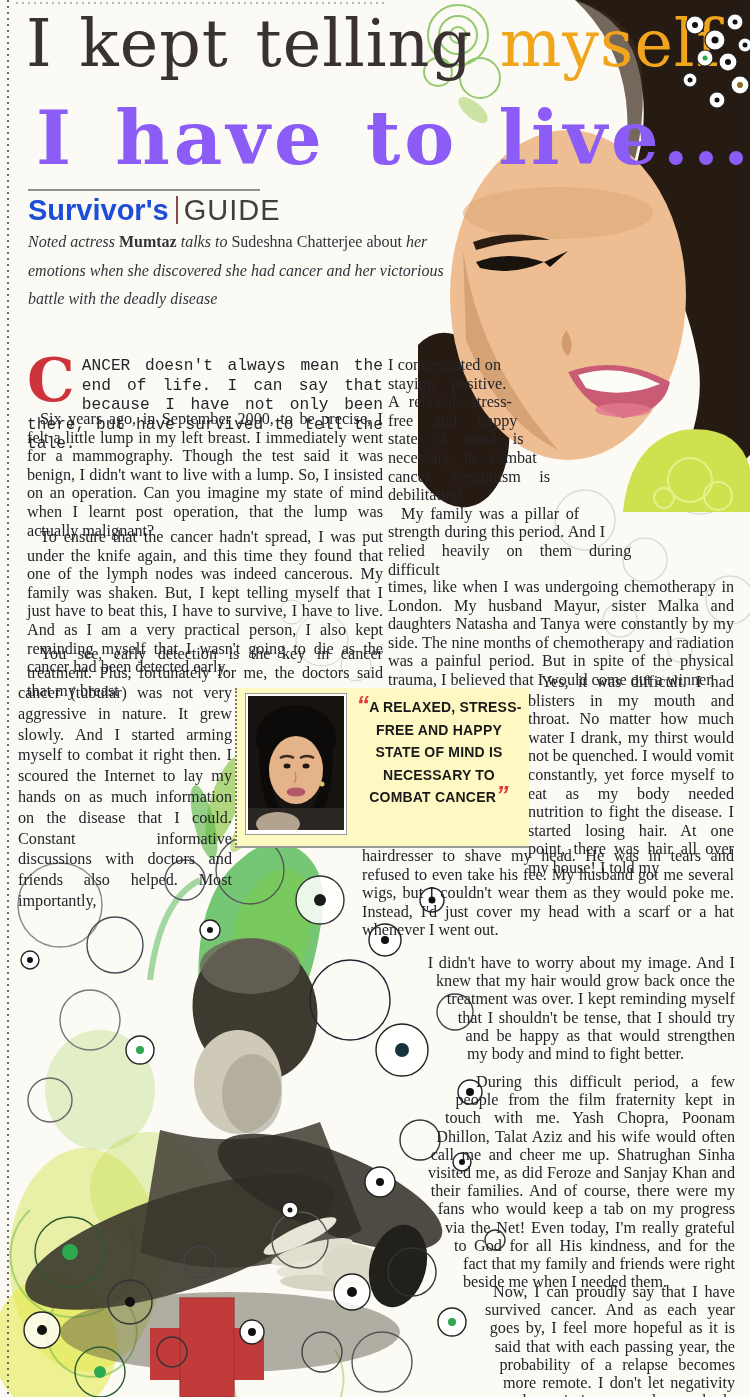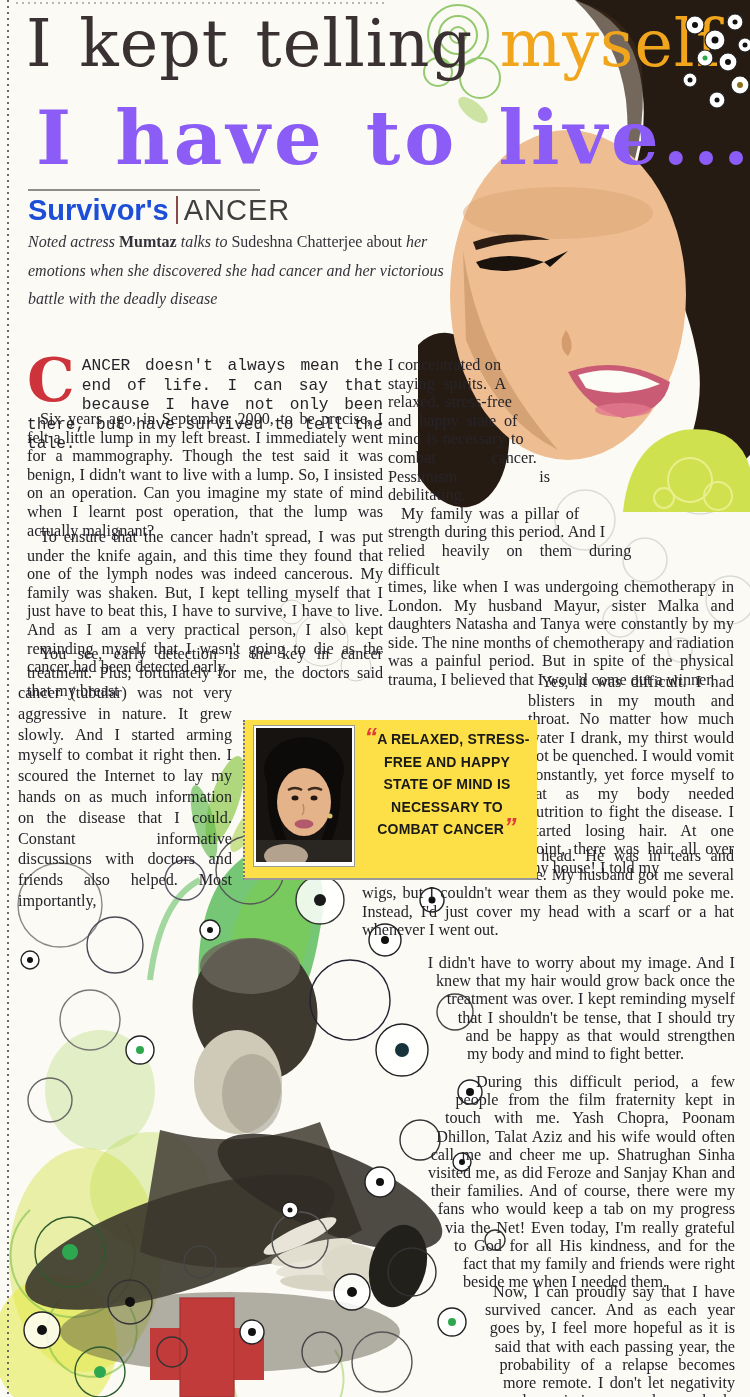--- a/index.html
+++ b/index.html
@@ -46,22 +46,22 @@
     shape-outside:polygon(9px 0px,235px 0px,235px 224px,200px 224px,150px 190px,80px 140px,30px 70px);
     shape-margin:7px;}
   #art-spacer-1{width:82px;height:112px;
     shape-outside:polygon(0px 0px,28px 0px,46px 40px,70px 80px,82px 112px,0px 112px);shape-margin:6px;}
   #art-spacer-2{width:78px;height:205px;
     shape-outside:polygon(0px 0px,74px 0px,48px 45px,34px 90px,40px 130px,56px 170px,74px 205px,0px 205px);
     shape-margin:6px;}
   #art-spacer-3{width:118px;height:132px;
     shape-outside:polygon(0px 0px,84px 0px,96px 45px,108px 90px,118px 132px,0px 132px);shape-margin:6px;}
   
-  .pullquote{position:absolute;left:243px;top:688px;width:292px;height:158px;z-index:6;
-    background:#fde047;border-left:2px dotted #777;border-bottom:2px solid #9a9a96;margin-top:32px;}
+  .pullquote{position:absolute;left:235px;top:688px;width:292px;height:158px;z-index:6;
+    background:#fef9c3;border-left:2px dotted #777;border-bottom:2px solid #9a9a96;}
   .pq-photo{position:absolute;left:8px;top:5px;width:102px;height:142px;background:#fff;
     border:1px solid #9a9a96;padding:2px;box-sizing:border-box;}
   .pq-photo svg{display:block;width:96px;height:134px;}
   .pq-text{position:absolute;left:118px;top:8px;width:168px;text-align:center;
     font-family:"Liberation Sans",sans-serif;font-weight:700;font-size:14px;line-height:22.5px;
     color:#191919;letter-spacing:.2px;}
   .pq-text .qmark{color:#E23A3A;font-size:25px;font-style:italic;font-weight:700;
     position:relative;top:2px;line-height:0;}
   .pq-body::first-letter{font-size:19px;}
   .pq-body{display:inline;}
@@ -243,36 +243,36 @@
     </g>
   </svg>
 
   <div class="perf-left"></div>
   <div class="perf-top"></div>
 
   <h1 class="headline1"><span>I kept telling </span><span class="accent">myself</span></h1>
   <div class="headline2">I have to live...</div>
 
   <div class="kicker-rule"></div>
-  <div class="kicker"><span class="red">Survivor's</span><span class="bar"></span><span class="dark">ANCER</span></div>
+  <div class="kicker"><span class="red">Survivor's</span><span class="bar"></span><span class="dark">GUIDE</span></div>
 
   <p class="intro"><span class="it">Noted actress </span><span class="bd">Mumtaz</span><span class="it"> talks to </span><span class="rm">Sudeshna Chatterjee about </span><span class="it">her emotions when she discovered she had cancer and her victorious battle with the deadly disease</span></p>
 
   <div class="copy" style="left:27px;top:356px;width:356px;">
     <span class="dropcap">C</span>
     <p style="display:inline;font-family:Liberation Mono, monospace;">ANCER doesn't always mean the end of life. I can say that because I have not only been there, but have survived to tell the tale.</p>
   </div>
   <p class="copy indent" style="left:27px;top:410px;width:356px;">Six years ago, in September 2000, to be precise, I felt a little lump in my left breast. I immediately went for a mammography. Though the test said it was benign, I didn't want to live with a lump. So, I insisted on an operation. Can you imagine my state of mind when I learnt post operation, that the lump was actually malignant?</p>
   <p class="copy indent" style="left:27px;top:528px;width:356px;">To ensure that the cancer hadn't spread, I was put under the knife again, and this time they found that one of the lymph nodes was indeed cancerous. My family was shaken. But, I kept telling myself that I just have to beat this, I have to survive, I have to live. And as I am a very practical person, I also kept reminding myself that I wasn't going to die as the cancer had been detected early.</p>
   <p class="copy indent" style="left:27px;top:645px;width:356px;">You see, early detection is the key in cancer treatment. Plus, fortunately for me, the doctors said that my breast</p>
   <p class="copy" style="left:18px;top:683px;width:214px;line-height:20.8px;">cancer (tubular) was not very aggressive in nature. It grew slowly. And I started arming myself to combat it right then. I scoured the Internet to lay my hands on as much information on the disease that I could. Constant informative discussions with doctors and friends also helped. Most importantly,</p>
 
   <div class="copy" style="left:388px;top:356px;width:346px;">
     <span class="sp-r" id="photo-wrap-spacer"></span>
-    <p>I concentrated on staying spirits. A relaxed, stress-free and happy state of mind is necessary to combat cancer. Pessimism is debilitating.</p>
+    <p>I concentrated on staying positive. A relaxed, stress-free and happy state of mind is necessary to combat cancer. Pessimism is debilitating.</p>
     <p class="indent">My family was a pillar of strength during this period. And I relied heavily on them during difficult</p>
   </div>
   <p class="copy" style="left:388px;top:578px;width:346px;">times, like when I was undergoing chemotherapy in London. My husband Mayur, sister Malka and daughters Natasha and Tanya were constantly by my side. The nine months of chemotherapy and radiation was a painful period. But in spite of the physical trauma, I believed that I would come out a winner.</p>
   <p class="copy indent" style="left:528px;top:673px;width:206px;">Yes, it was difficult. I had blisters in my mouth and throat. No matter how much water I drank, my thirst would not be quenched. I would vomit constantly, yet force myself to eat as my body needed nutrition to fight the disease. I started losing hair. At one point, there was hair all over my house! I told my</p>
   <div class="copy" style="left:362px;top:847px;width:372px;">
     <p>hairdresser to shave my head. He was in tears and refused to even take his fee. My husband got me several wigs, but I couldn't wear them as they would poke me. Instead, I'd just cover my head with a scarf or a hat whenever I went out.</p>
   </div>
   <div class="copy" style="left:385px;top:954px;width:350px;line-height:18.2px;">
     <span class="sp-l" id="art-spacer-1"></span>
     <p>I didn't have to worry about my image. And I knew that my hair would grow back once the treatment was over. I kept reminding myself that I shouldn't be tense, that I should try and be happy as that would strengthen my body and mind to fight better.</p>

